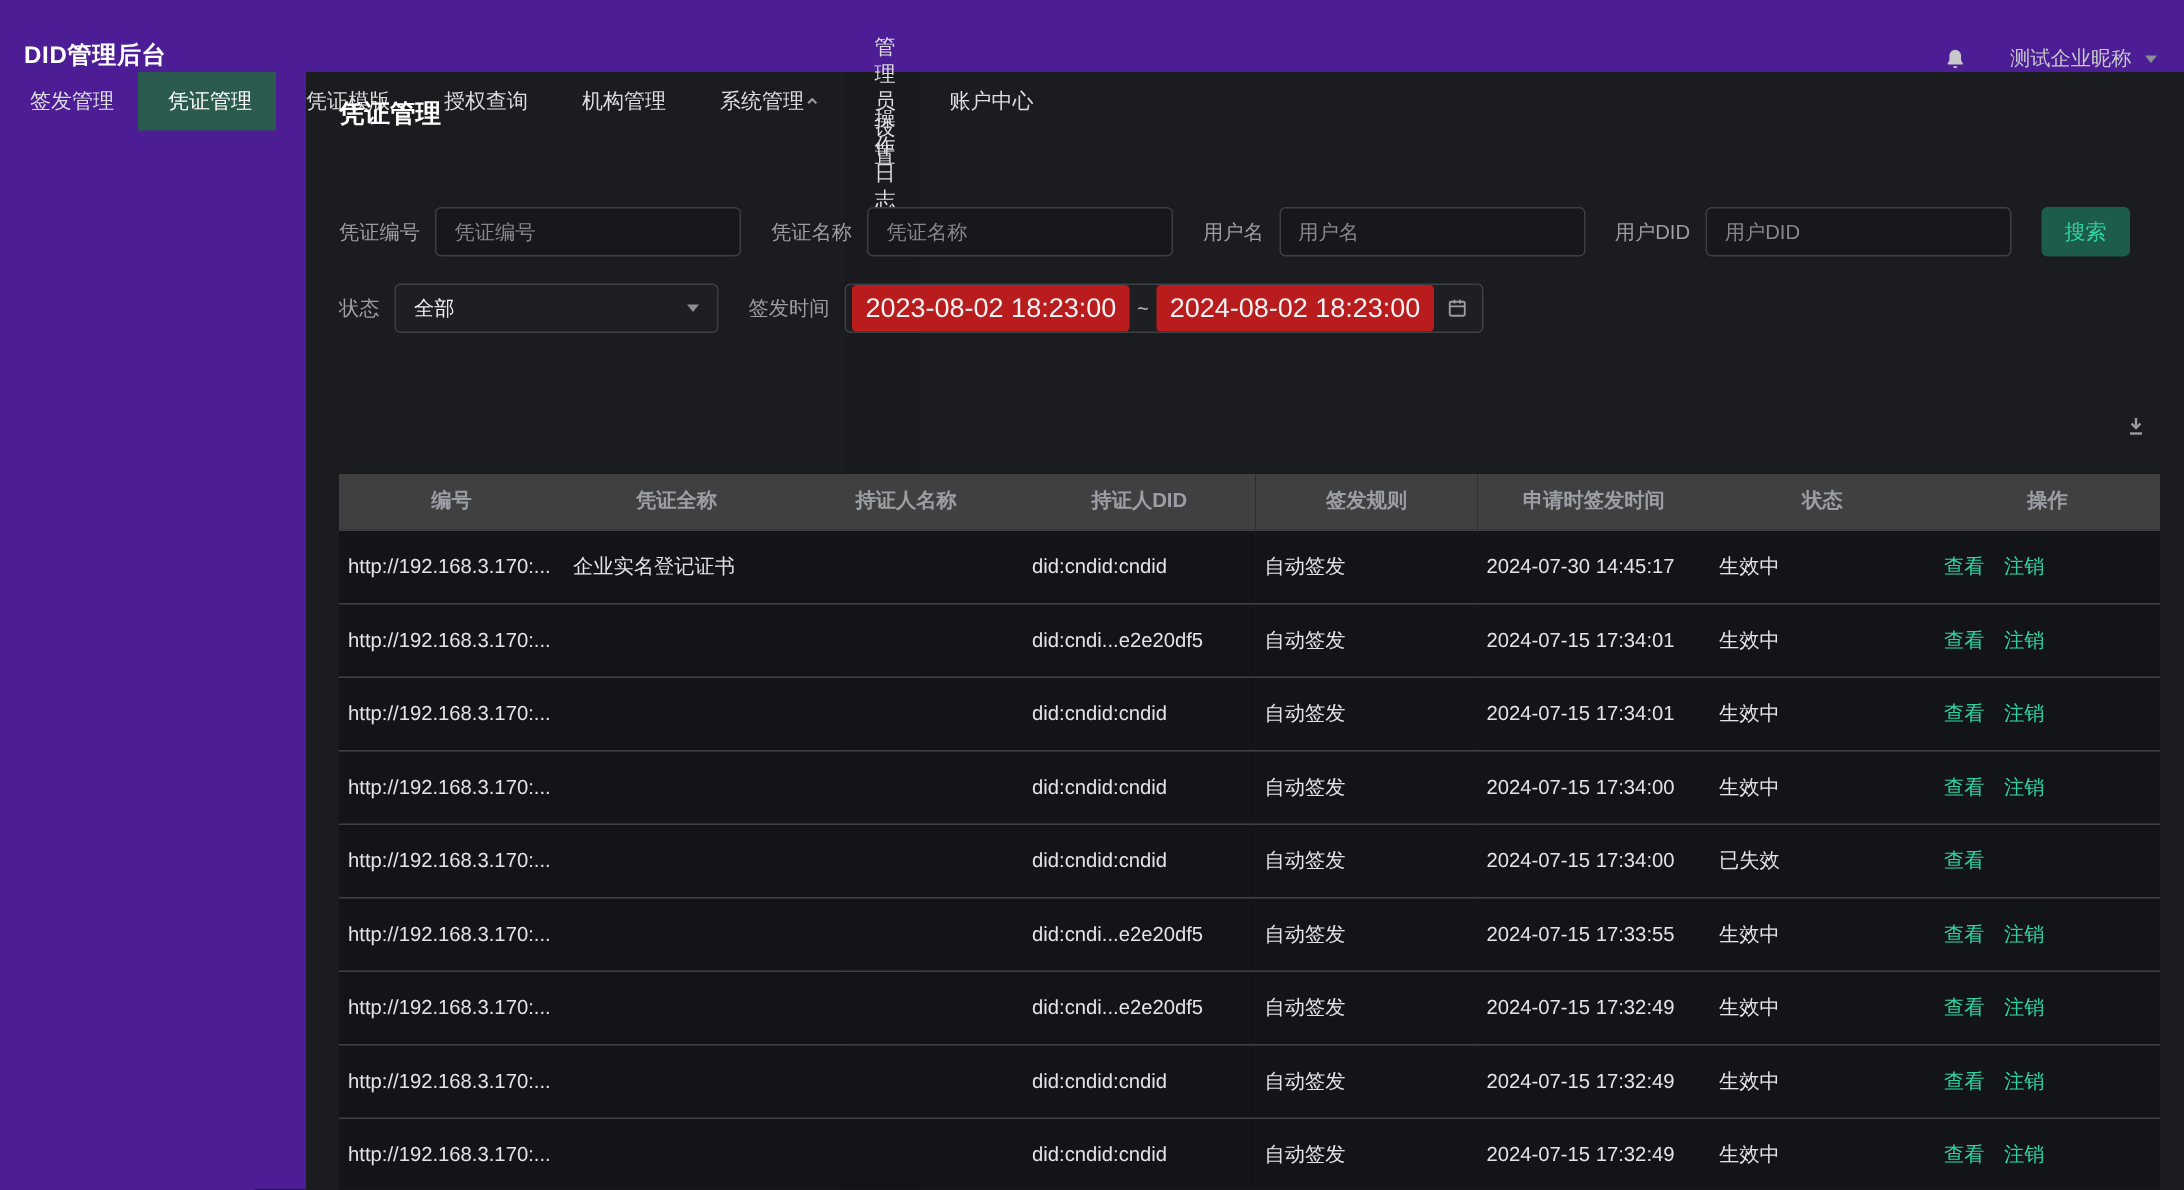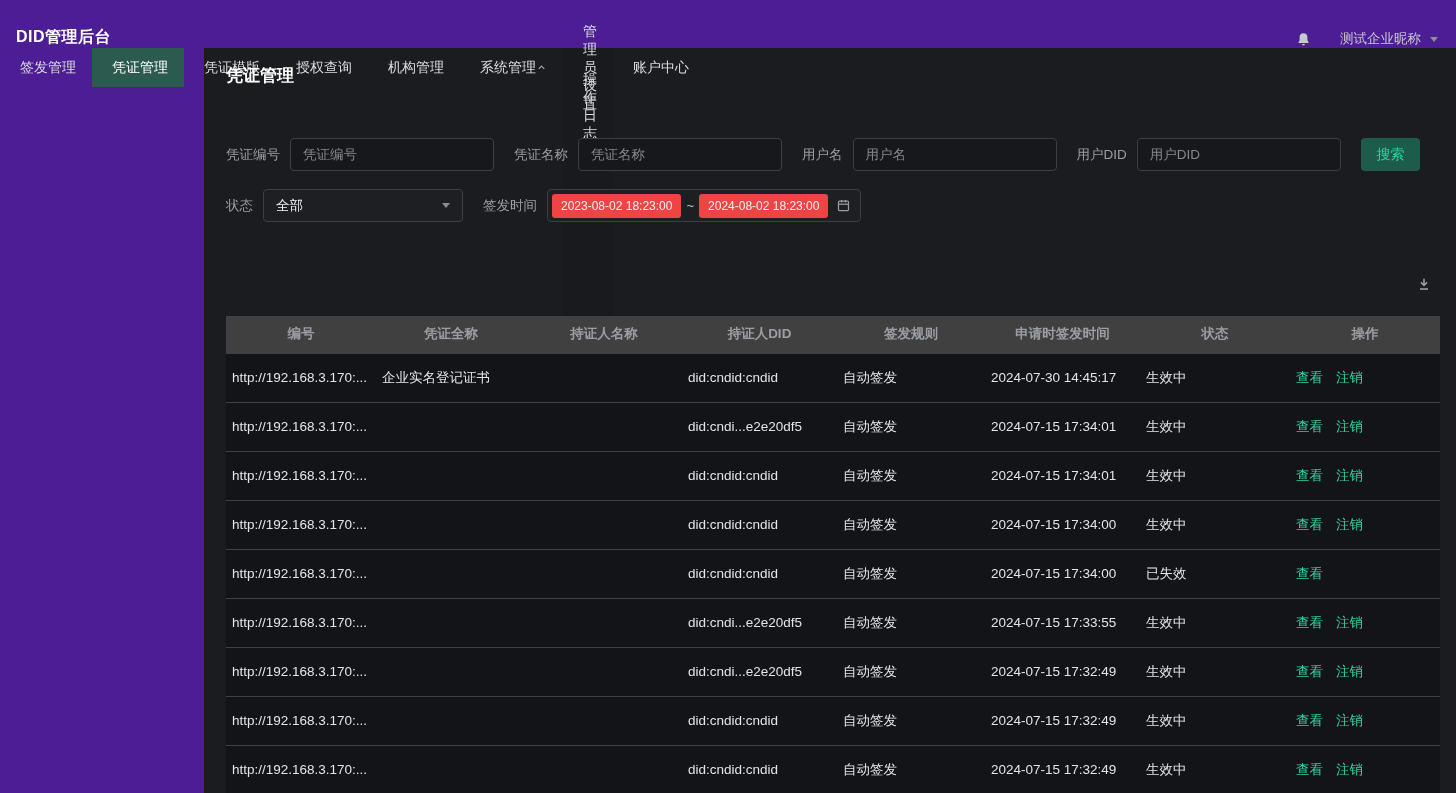--- a/index.html
+++ b/index.html
@@ -27,24 +27,24 @@
   .main { flex:1; padding:16px 16px 0 22px; display:flex; flex-direction:column; min-width:0; }
   .page-title { color:#ffffff; font-size:17px; font-weight:bold; line-height:24px; }
   .filters { margin-top:50px; }
   .frow { display:flex; align-items:center; }
   .frow + .frow { margin-top:18px; }
   .fgroup { display:flex; align-items:center; margin-right:20px; }
   .flabel { color:#9b9ea3; font-size:13.5px; margin-right:10px; white-space:nowrap; }
   .finput { width:204px; height:33px; background:#17181c; border:1px solid #3c3f45; border-radius:4px; color:#e3e4e7; font-size:13.5px; padding:0 12px; outline:none; }
   .finput::placeholder { color:#85888e; }
   .search-btn { margin-left:auto; margin-right:20px; width:60px; height:33px; background:#1d5c4b; color:#2fd3a3; border:none; border-radius:4px; font-size:14px; cursor:pointer; font-family:inherit; }
-  .fselect { width:200px; height:33px; background:#1d1f23; border:1px solid #3c3f45; border-radius:4px; display:flex; align-items:center; padding:0 12px; color:#f1f2f3; font-size:13.5px; cursor:pointer; }
+  .fselect { width:216px; height:33px; background:#1d1f23; border:1px solid #3c3f45; border-radius:4px; display:flex; align-items:center; padding:0 12px; color:#f1f2f3; font-size:13.5px; cursor:pointer; }
   .fselect .caret-down { margin-left:auto; }
   .daterange { height:33px; background:#1d1f23; border:1px solid #3c3f45; border-radius:4px; display:flex; align-items:center; padding:0 9px 0 4px; gap:5px; cursor:pointer; }
-  .dseg { background:#ef4444; border-radius:3px; padding:5px 9px; font-size:12px; color:#f1f2f3; white-space:nowrap; }
+  .dseg { background:#b91c1c; border-radius:3px; padding:5px 9px; font-size:18px; color:#f1f2f3; white-space:nowrap; }
   .dsep { color:#c6c8cb; font-size:13px; }
   .cal-icon { display:flex; margin-left:3px; }
   
   .toolbar { display:flex; justify-content:flex-end; margin-top:54px; padding-right:8px; }
   .dl-btn { display:flex; cursor:pointer; }
   
   .table-wrap { margin-top:24px; }
   table { width:100%; border-collapse:collapse; table-layout:fixed; }
   thead th { background:#404040; color:#9b9ea4; font-size:13.5px; font-weight:bold; text-align:center; height:37px; padding:0 6px; white-space:nowrap; overflow:hidden; }
   tbody td { background:#131417; color:#e3e4e7; font-size:13.5px; height:49px; padding:0 6px; border-top:1px solid #3f4146; white-space:nowrap; overflow:hidden; }

